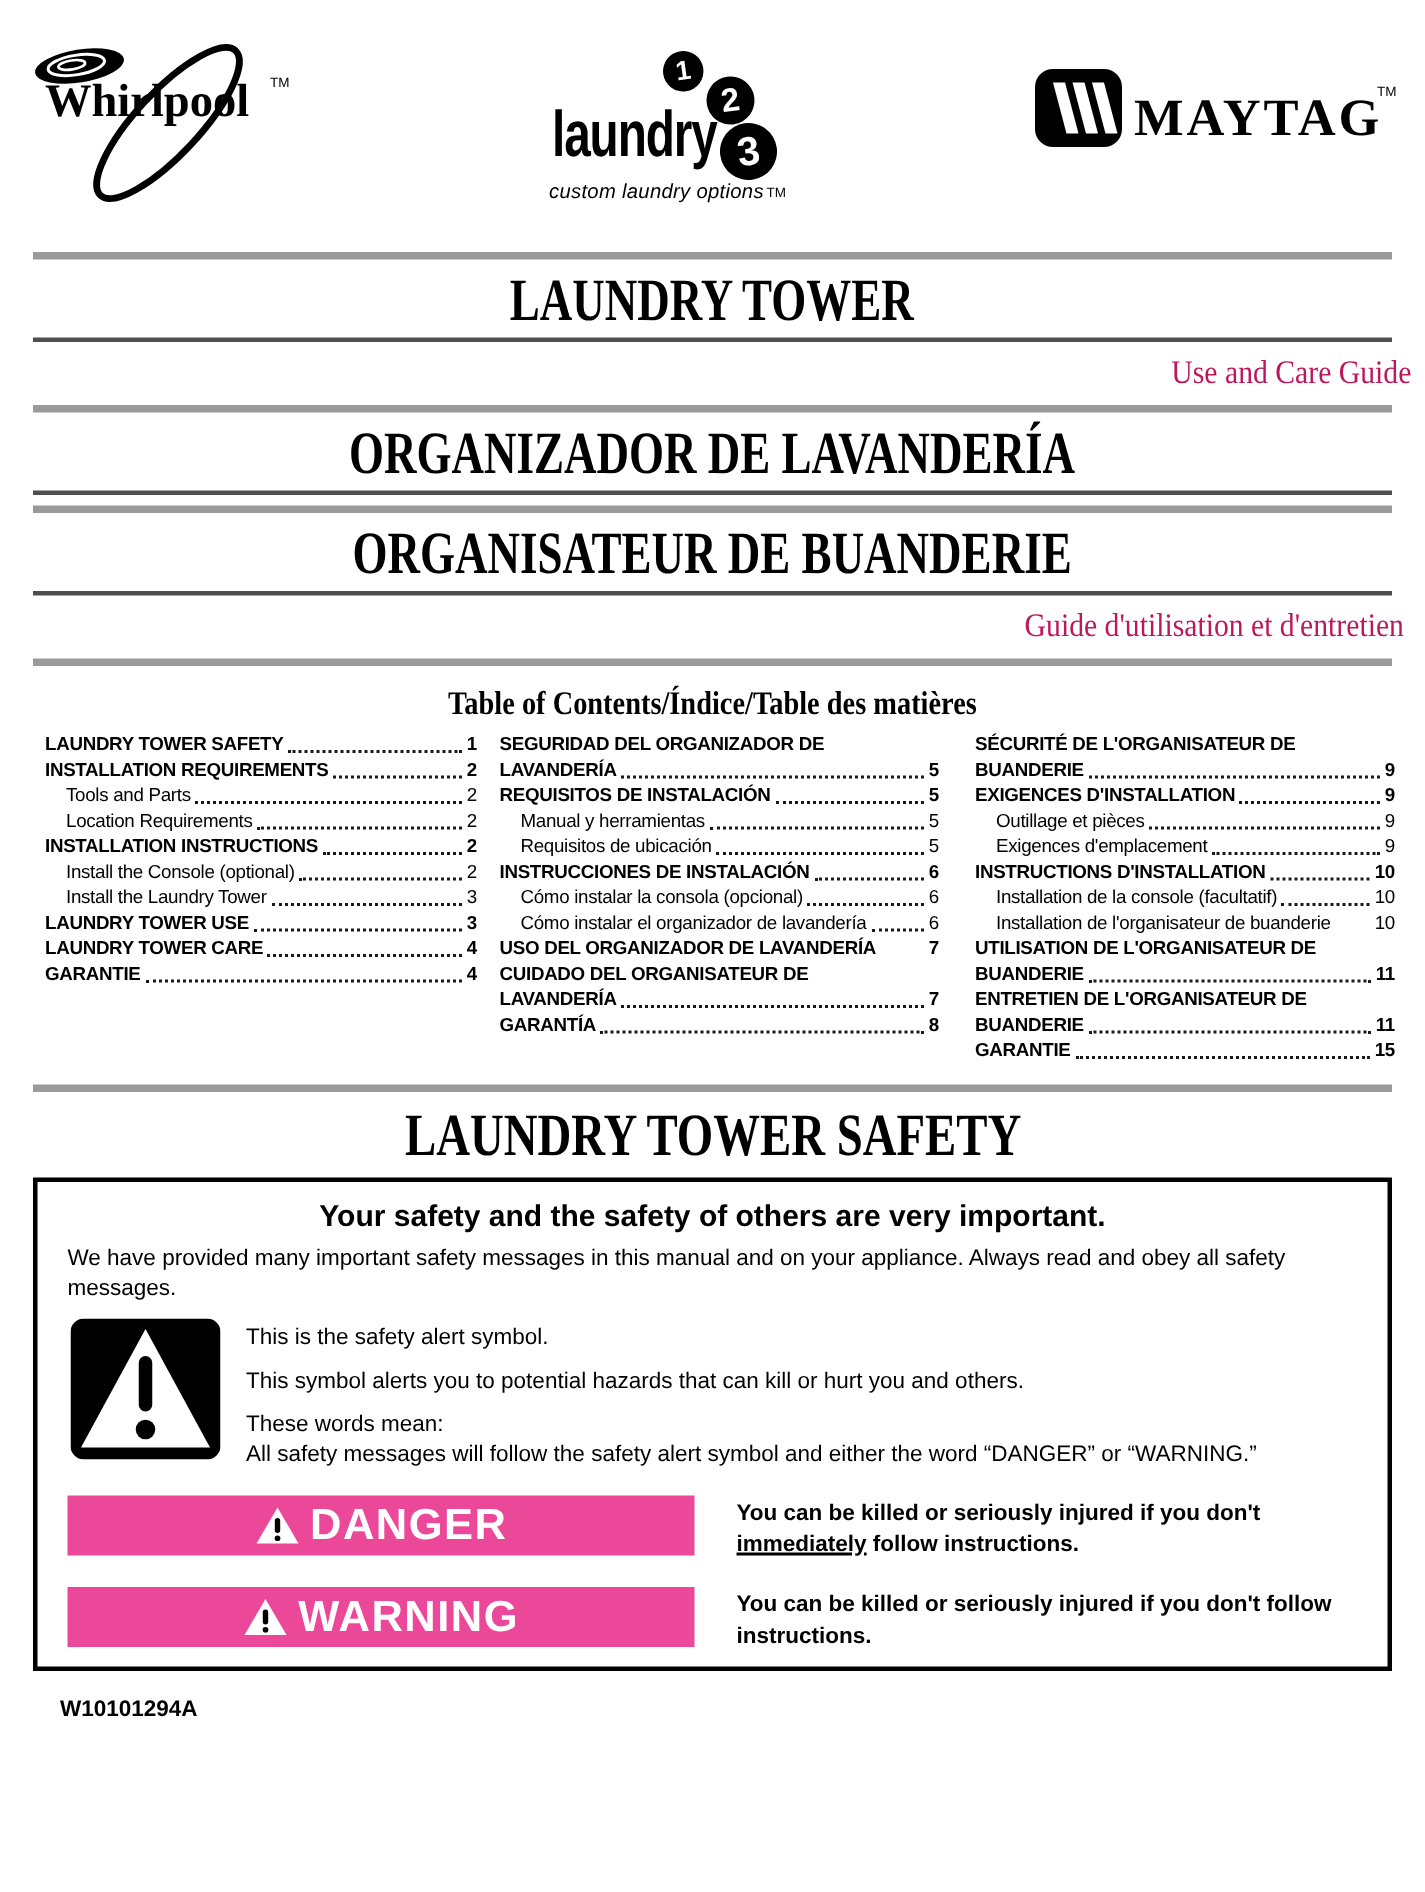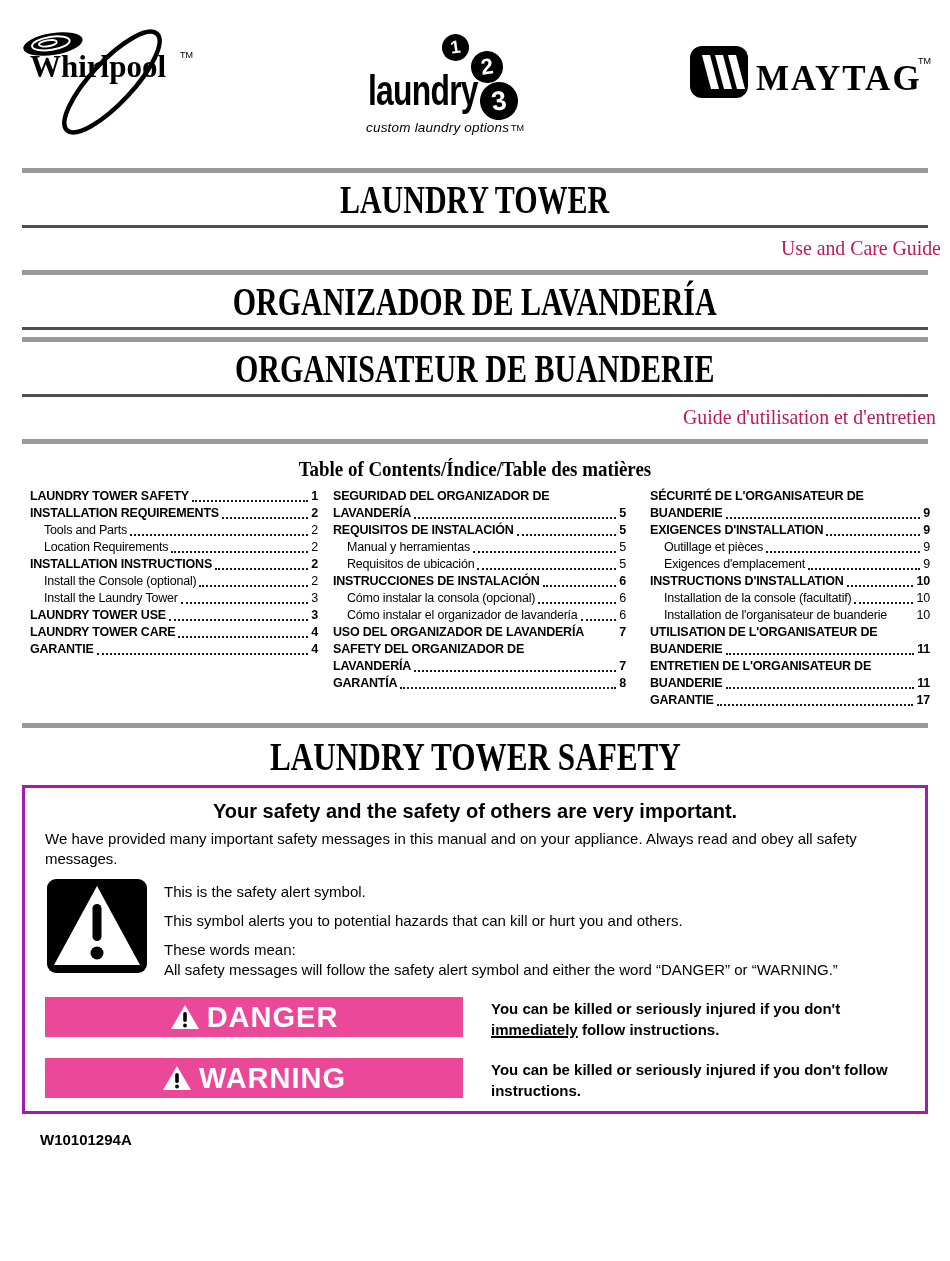--- a/index.html
+++ b/index.html
@@ -44,21 +44,21 @@
   .toc-row{display:flex;align-items:flex-end;}
   .toc-label{white-space:nowrap;}
   .toc-dots{flex:1 1 auto;border-bottom:2px dotted #1a1a1a;margin:0 3px 3px 3px;min-width:0;}
   .toc-dots.nodots{border-bottom:none;}
   .toc-page{white-space:nowrap;}
 
   
   .rule-presafety{margin-top:14px;}
   .safety-heading{text-align:center;font-family:"Liberation Serif",serif;font-weight:bold;font-size:40px;line-height:46px;margin:6px 0 5px;}
   .safety-heading .cond{display:inline-block;transform:scaleX(0.78);white-space:nowrap;}
-  .safety-box{margin:0 22px;border:3px solid #a21caf;padding:12px 20px 10px 20px;}
+  .safety-box{margin:0 22px;border:3px solid #000000;padding:12px 20px 10px 20px;}
   .safety-box-title{text-align:center;font-weight:bold;font-size:20px;margin-bottom:6px;}
   .safety-intro{font-size:15px;line-height:20px;margin-bottom:10px;}
   .alert-row{display:flex;align-items:flex-start;}
   .alert-icon{flex:0 0 auto;margin-left:2px;}
   .alert-lines{margin-left:17px;font-size:15px;line-height:20px;padding-top:3px;}
   .alert-lines div{margin-bottom:9px;}
   .alert-lines div:nth-child(3){margin-bottom:0;}
   .banner-row{display:flex;align-items:flex-start;margin-top:8px;}
   .banner-row.warn{margin-top:18px;}
   .sig-banner{flex:0 0 auto;width:418px;height:40px;background:#ec4899;color:#fff;display:flex;align-items:center;justify-content:center;}
@@ -258,21 +258,21 @@
           </div>
         </div>
         <div class="toc-entry main">
           <div class="toc-row">
             <span class="toc-label">USO DEL ORGANIZADOR DE LAVANDERÍA</span>
             <span class="toc-dots nodots"></span>
             <span class="toc-page">7</span>
           </div>
         </div>
         <div class="toc-entry main">
-          <div class="toc-pre">SAFETY DEL ORGANIZADOR DE</div>
+          <div class="toc-pre">CUIDADO DEL ORGANISATEUR DE</div>
           <div class="toc-row">
             <span class="toc-label">LAVANDERÍA</span>
             <span class="toc-dots"></span>
             <span class="toc-page">7</span>
           </div>
         </div>
         <div class="toc-entry main">
           <div class="toc-row">
             <span class="toc-label">GARANTÍA</span>
             <span class="toc-dots"></span>
@@ -344,21 +344,21 @@
           <div class="toc-row">
             <span class="toc-label">BUANDERIE</span>
             <span class="toc-dots"></span>
             <span class="toc-page">11</span>
           </div>
         </div>
         <div class="toc-entry main">
           <div class="toc-row">
             <span class="toc-label">GARANTIE</span>
             <span class="toc-dots"></span>
-            <span class="toc-page">17</span>
+            <span class="toc-page">15</span>
           </div>
         </div>
       </div>
   </div>
 
   <div class="rule-thick rule-presafety"></div>
   <div class="safety-heading"><span class="cond">LAUNDRY TOWER SAFETY</span></div>
 
   <div class="safety-box">
     <div class="safety-box-title">Your safety and the safety of others are very important.</div>

